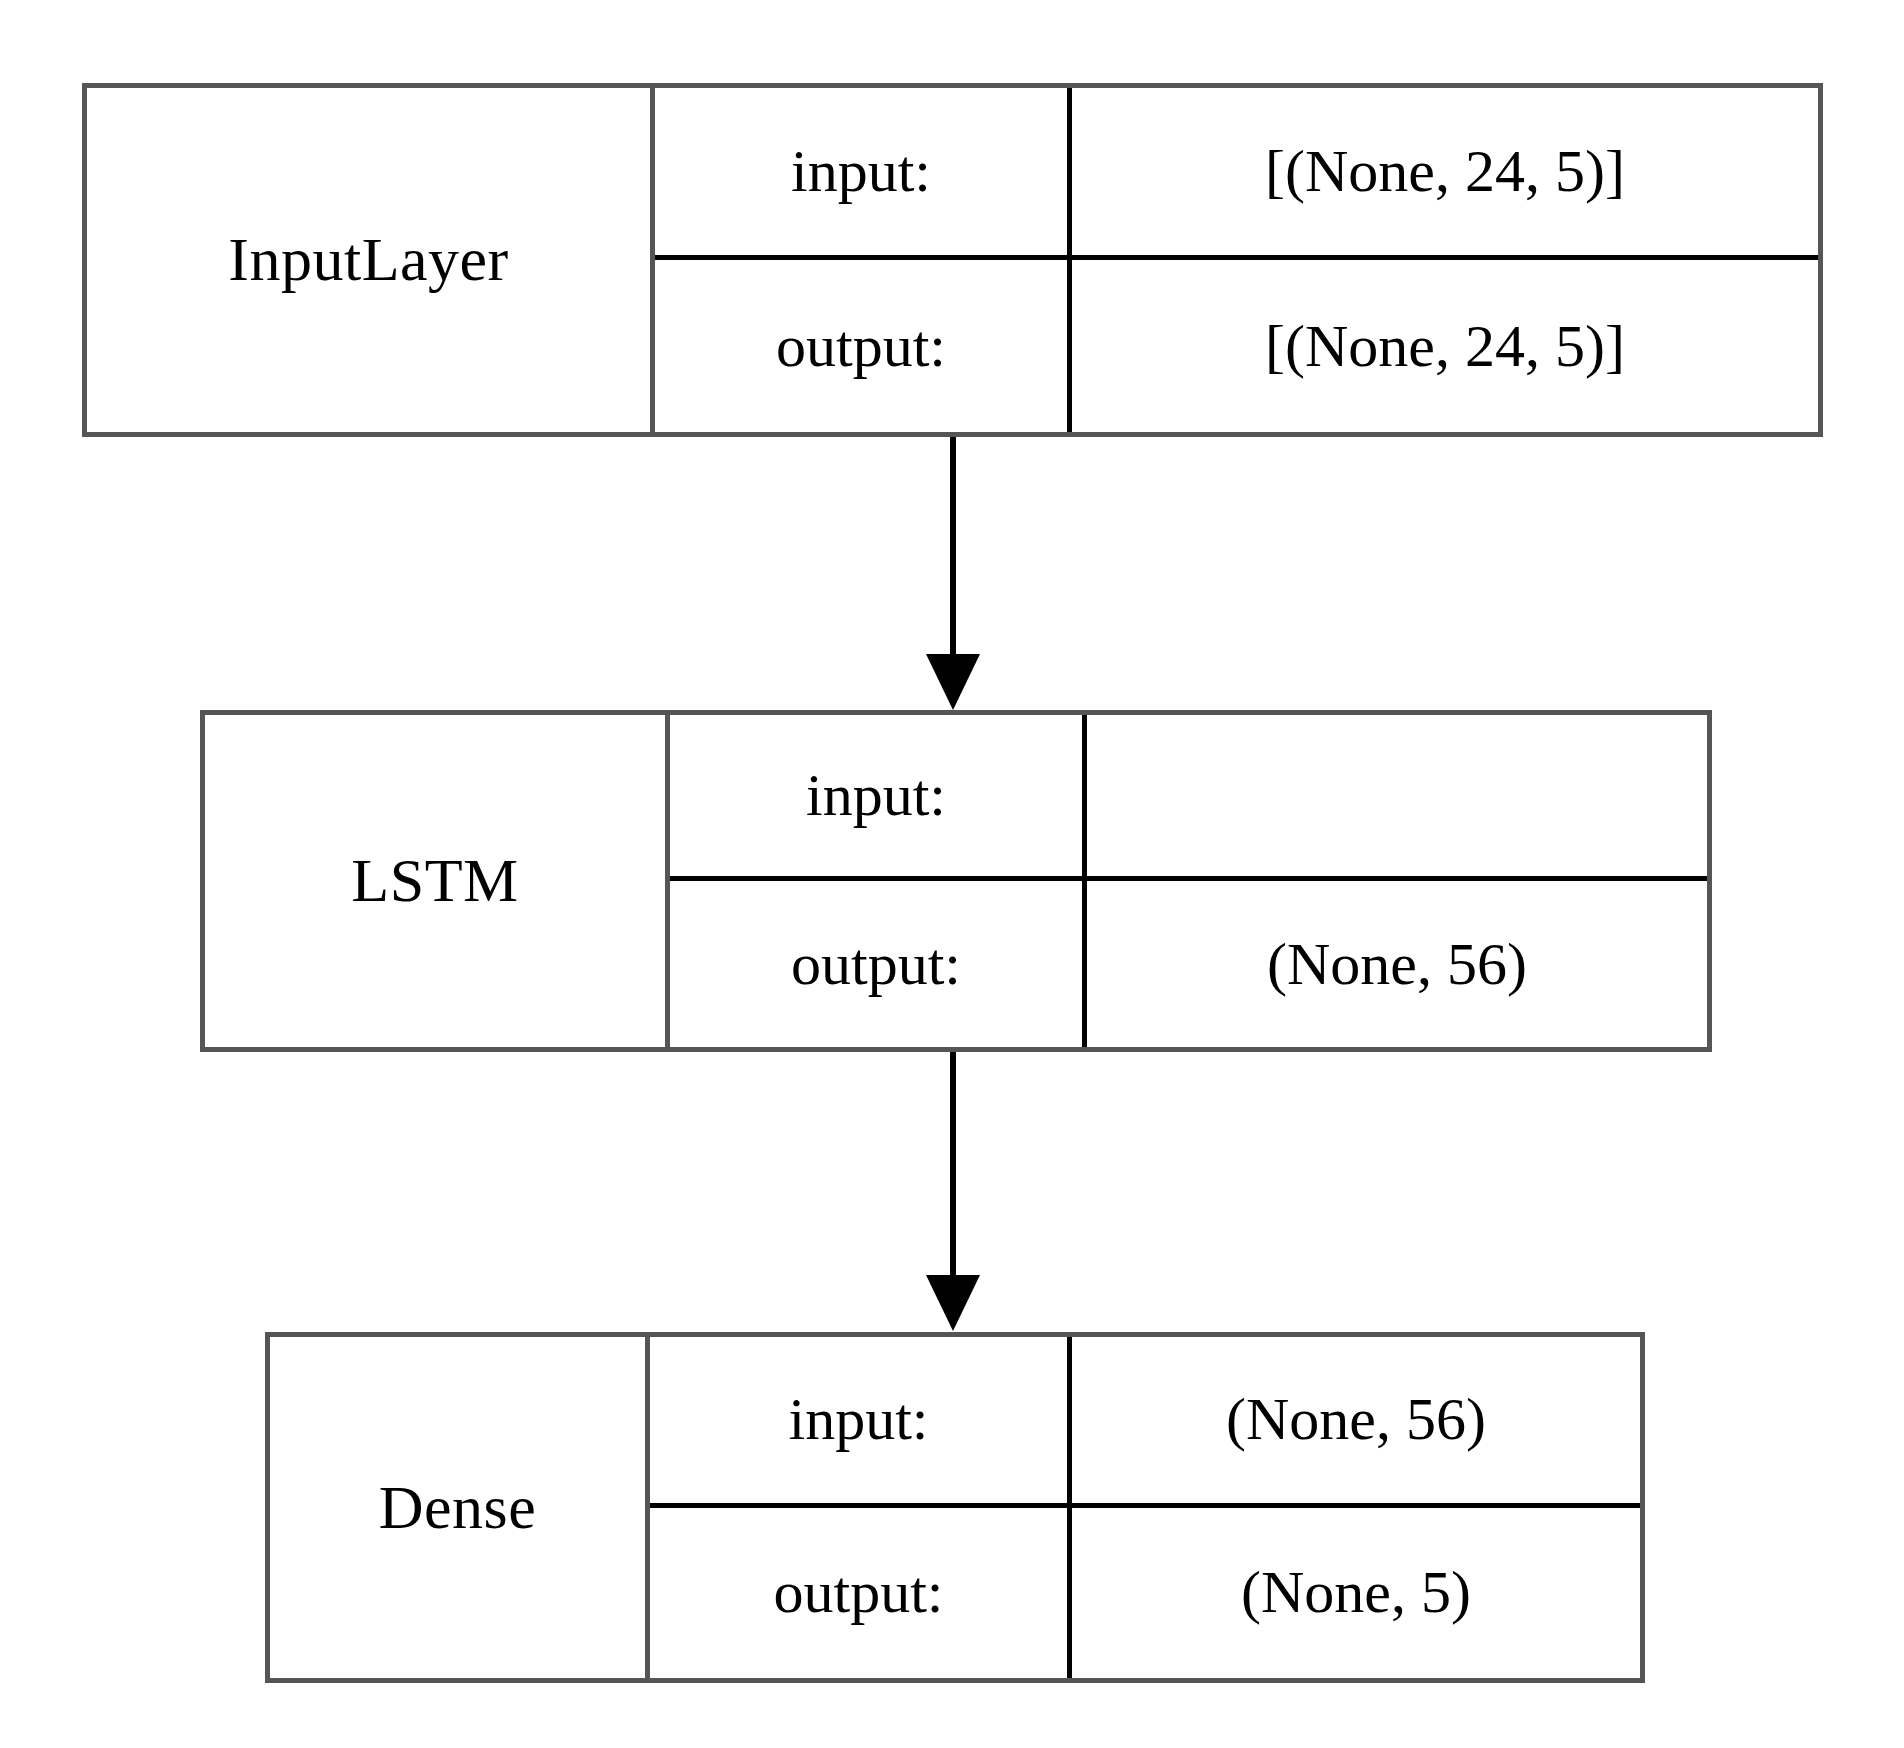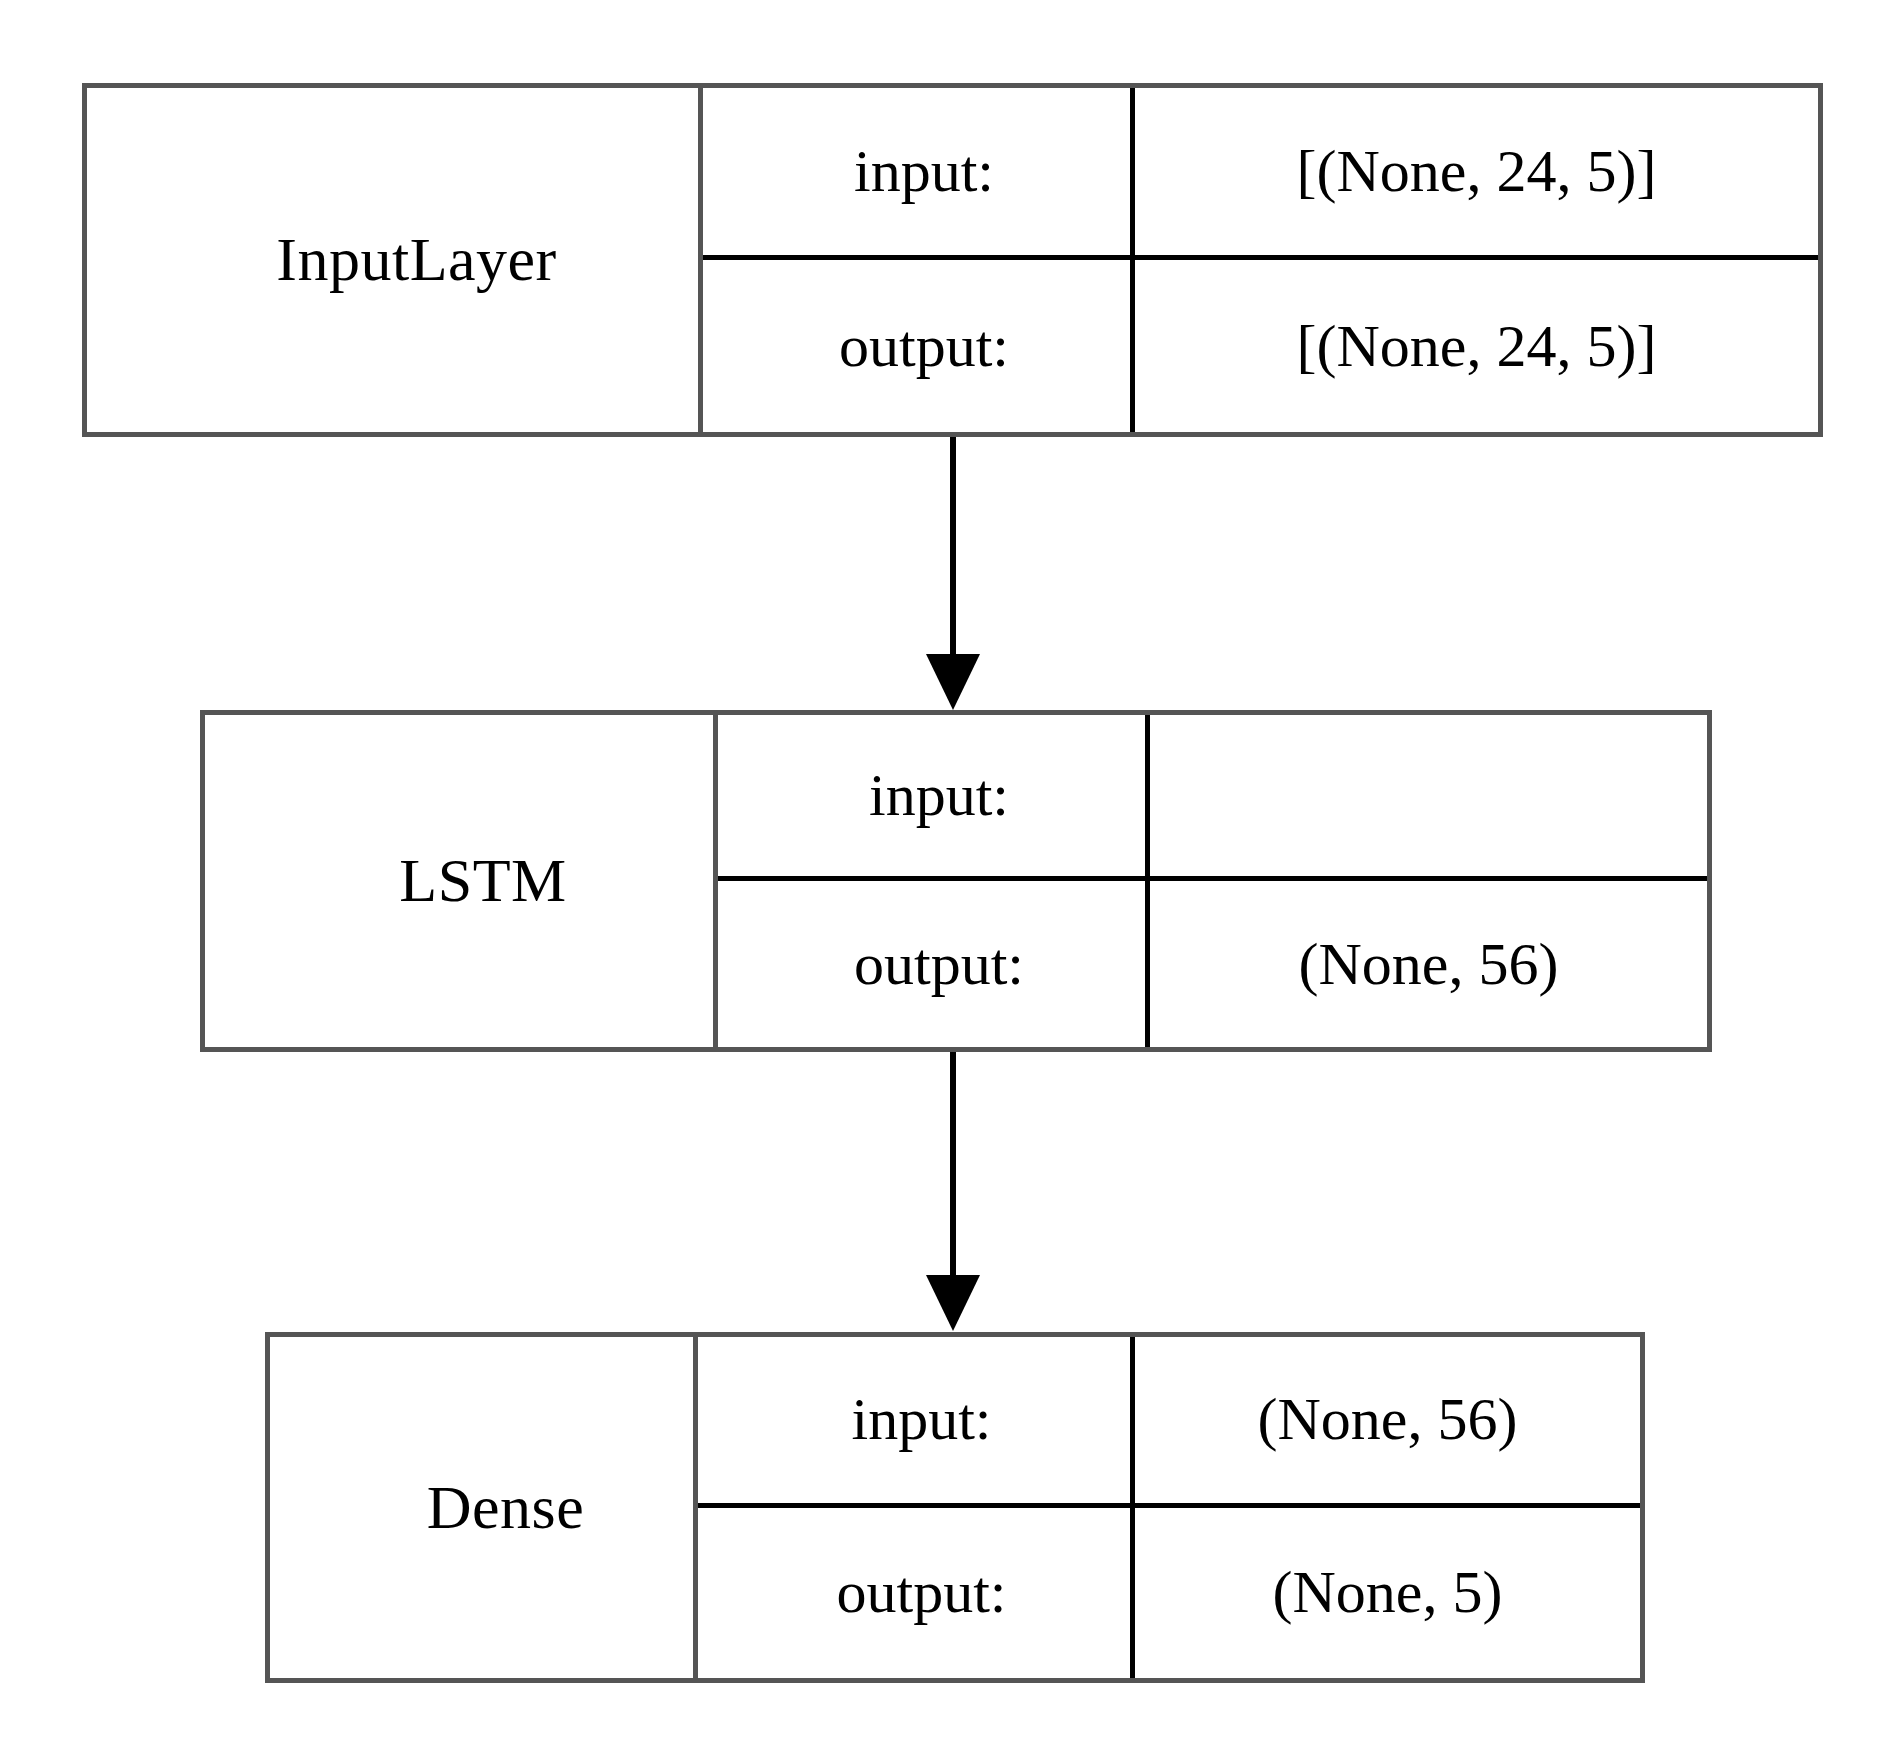--- a/index.html
+++ b/index.html
@@ -34,21 +34,20 @@
   }
 
   .node-name-cell {
     box-sizing: border-box;
     display: flex;
     align-items: center;
     justify-content: center;
     border-right: 5px solid #555555;
     background: #ffffff;
     flex: 0 0 auto;
-    margin-left: 48px;
   }
 
   .node-name-text {
     font-size: 62px;
     line-height: 1.05;
     letter-spacing: 0.5px;
     white-space: nowrap;
     color: #000000;
   }
 
@@ -58,21 +57,20 @@
     display: flex;
     flex-direction: column;
   }
 
   .io-row {
     box-sizing: border-box;
     flex: 1 1 50%;
     display: flex;
     flex-direction: row;
     align-items: stretch;
-    padding-left: 15px;
   }
   .io-row.top {
     border-bottom: 5px solid #000000;
   }
 
   .io-key {
     box-sizing: border-box;
     display: flex;
     align-items: center;
     justify-content: center;

